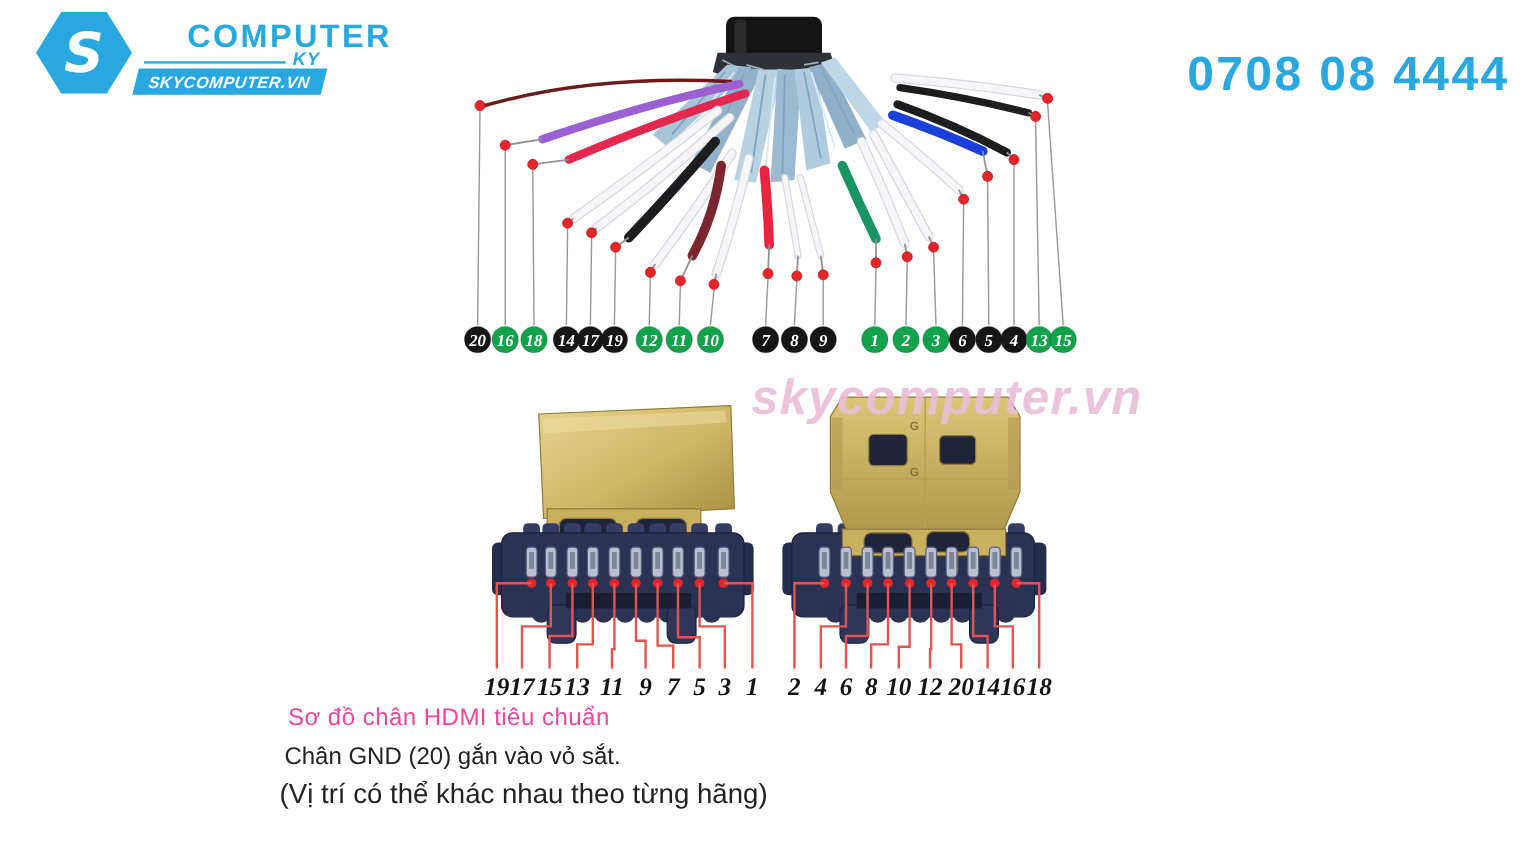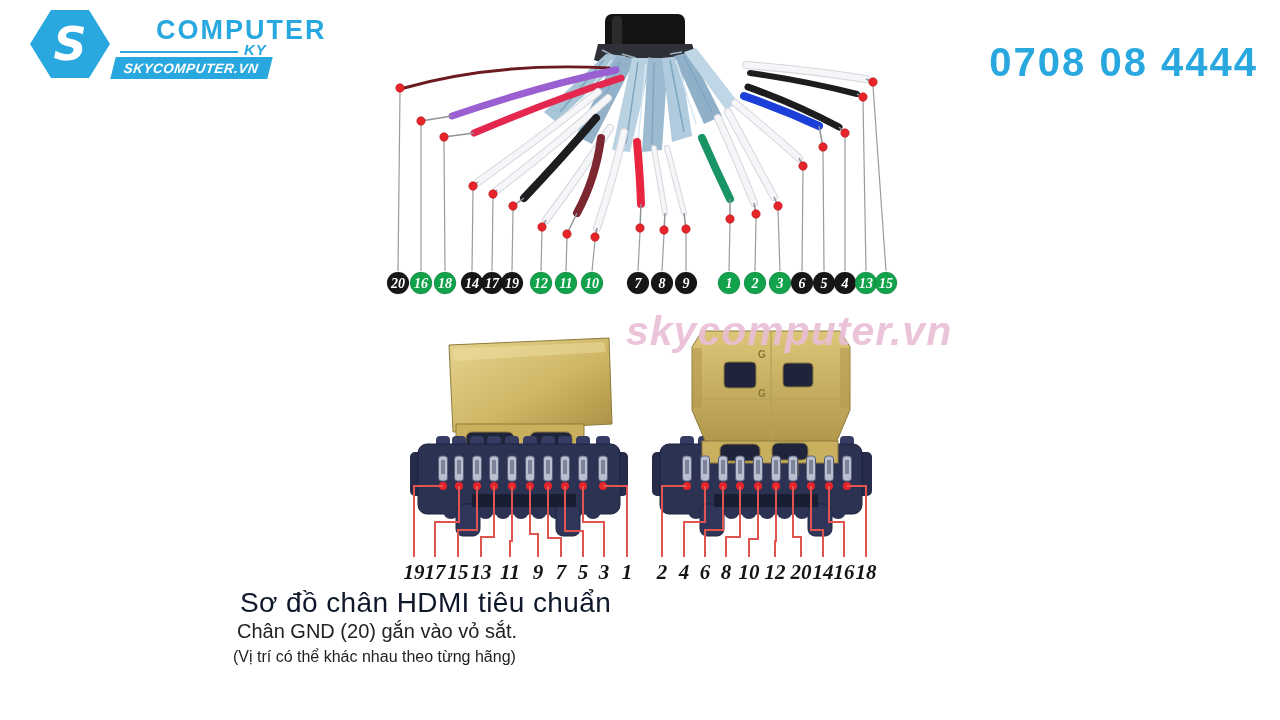--- a/index.html
+++ b/index.html
@@ -17,23 +17,23 @@
   .brand-tag{left:228px;top:39px;font-size:15px;font-weight:bold;font-style:italic;color:var(--accent);letter-spacing:1px;}
   .brand-badge{left:97px;top:55px;width:157px;height:22px;background:var(--accent);
     transform:skewX(-14deg);display:flex;align-items:center;justify-content:center;}
   .brand-badge span{transform:skewX(7deg);color:#fff;font-size:13.5px;font-weight:bold;font-style:italic;letter-spacing:0.5px;}
   
   .hotline{right:22px;top:8px;font-size:40px;font-weight:bold;color:var(--accent);letter-spacing:2px;margin-top:32px;}
   
   .watermark{left:626px;top:308px;font-size:41px;font-weight:bold;font-style:italic;
     color:var(--wm);opacity:.9;letter-spacing:1px;z-index:5;pointer-events:none;}
   
-  .cap-title{left:240px;top:587px;font-size:28px;color:#0f172a;letter-spacing:.4px;}
+  .cap-title{left:240px;top:587px;font-size:20px;color:#ec4899;letter-spacing:.4px;}
   .cap-note1{left:237px;top:620px;font-size:20px;color:#222;}
-  .cap-note2{left:233px;top:648px;font-size:16px;color:#222;}
+  .cap-note2{left:233px;top:648px;font-size:23px;color:#222;}
   svg text{user-select:none;}
 </style>
 </head>
 <body style="--accent: #29a8e0; --wm: #e9bed5;">
 
 <div class="abs logo">
   <svg class="abs logo-hex" viewBox="0 0 96 76">
     <polygon points="29,4 67,4 88,38 67,72 29,72 8,38" fill="#29a8e0"></polygon>
     <text x="48" y="54" text-anchor="middle" font-family="DejaVu Sans, sans-serif" font-size="46" font-weight="bold" font-style="italic" fill="#ffffff">S</text>
   </svg>

